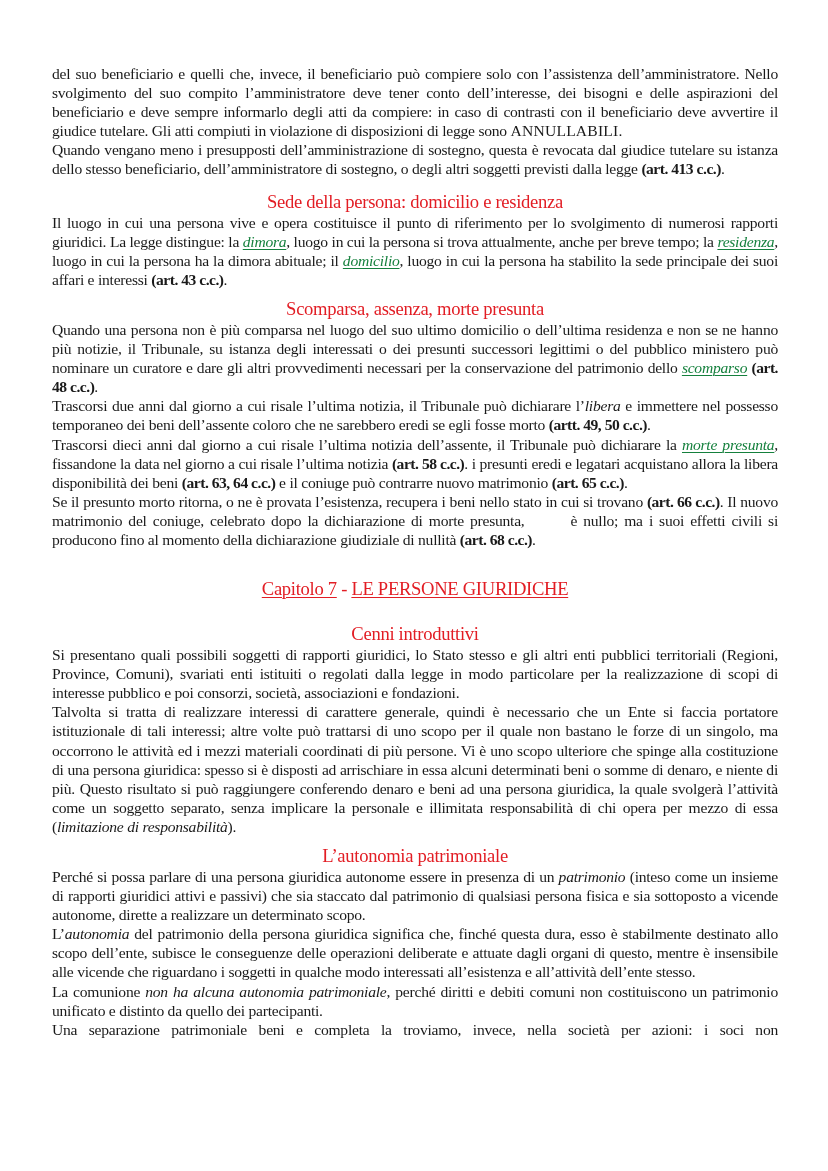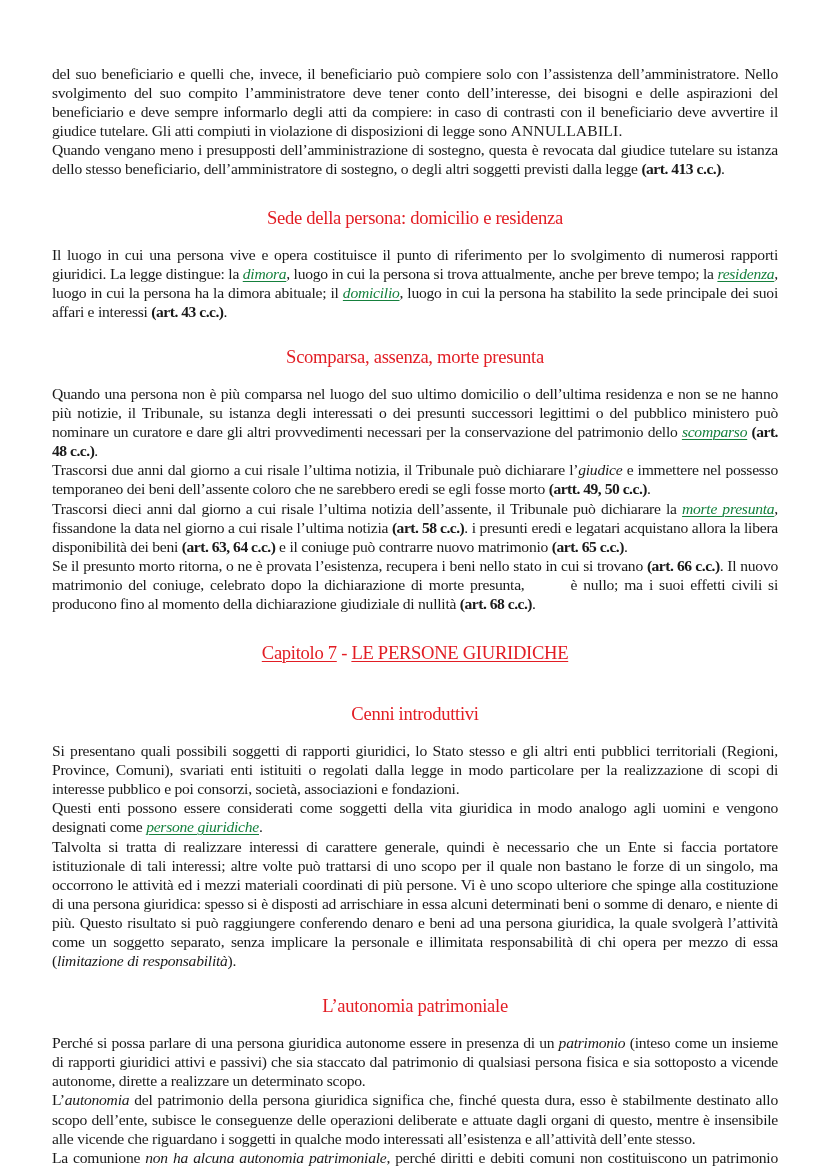--- a/index.html
+++ b/index.html
@@ -10,21 +10,21 @@
     top: 64px;
     width: 726px;
     font-family: "Liberation Serif", "DejaVu Serif", serif;
     font-size: 15.6px;
     line-height: 19.1px;
     color: #1a1a1a;
     letter-spacing: -0.25px;
   }
   p { margin: 0; text-align: justify; }
   h2 {
-    margin: 16px;
+    margin: 0;
     text-align: center;
     font-weight: normal;
     color: #e21d24;
     font-size: 18.6px;
     line-height: 22px;
     letter-spacing: -0.3px;
   }
   h1 {
     margin: 17px;
     text-align: center;
@@ -58,31 +58,30 @@
   <p><span>del suo beneficiario e quelli che, invece, il beneficiario può compiere solo con l’assistenza dell’amministratore. Nello svolgimento del suo compito l’amministratore deve tener conto dell’interesse, dei bisogni e delle aspirazioni del beneficiario e deve sempre informarlo degli atti da compiere: in caso di contrasti con il beneficiario deve avvertire il giudice tutelare. Gli atti compiuti in violazione di disposizioni di legge sono </span><span class="caps">ANNULLABILI</span><span>.</span></p>
   <p><span>Quando vengano meno i presupposti dell’amministrazione di sostegno, questa è revocata dal giudice tutelare su istanza dello stesso beneficiario, dell’amministratore di sostegno, o degli altri soggetti previsti dalla legge </span><span class="ref">(art. 413 c.c.)</span><span>.</span></p>
 
   <div class="gap-lg"></div>
   <h2>Sede della persona: domicilio e residenza</h2>
   <p><span>Il luogo in cui una persona vive e opera costituisce il punto di riferimento per lo svolgimento di numerosi rapporti giuridici. La legge distingue: la </span><span class="term">dimora</span><span>, luogo in cui la persona si trova attualmente, anche per breve tempo; la </span><span class="term">residenza</span><span>, luogo in cui la persona ha la dimora abituale; il </span><span class="term">domicilio</span><span>, luogo in cui la persona ha stabilito la sede principale dei suoi affari e interessi </span><span class="ref">(art. 43 c.c.)</span><span>.</span></p>
 
   <div class="gap-md"></div>
   <h2>Scomparsa, assenza, morte presunta</h2>
   <p><span>Quando una persona non è più comparsa nel luogo del suo ultimo domicilio o dell’ultima residenza e non se ne hanno più notizie, il Tribunale, su istanza degli interessati o dei presunti successori legittimi o del pubblico ministero può nominare un curatore e dare gli altri provvedimenti necessari per la conservazione del patrimonio dello </span><span class="term">scomparso</span><span> </span><span class="ref">(art. 48 c.c.)</span><span>.</span></p>
-  <p><span>Trascorsi due anni dal giorno a cui risale l’ultima notizia, il Tribunale può dichiarare l’</span><span class="em">giudice</span><span> e immettere nel possesso temporaneo dei beni dell’assente coloro che ne sarebbero eredi se egli fosse morto </span><span class="ref">(artt. 49, 50 c.c.)</span><span>.</span></p>
+  <p><span>Trascorsi due anni dal giorno a cui risale l’ultima notizia, il Tribunale può dichiarare l’</span><span class="em">libera</span><span> e immettere nel possesso temporaneo dei beni dell’assente coloro che ne sarebbero eredi se egli fosse morto </span><span class="ref">(artt. 49, 50 c.c.)</span><span>.</span></p>
   <p><span>Trascorsi dieci anni dal giorno a cui risale l’ultima notizia dell’assente, il Tribunale può dichiarare la </span><span class="term">morte presunta</span><span>, fissandone la data nel giorno a cui risale l’ultima notizia </span><span class="ref">(art. 58 c.c.)</span><span>. i presunti eredi e legatari acquistano allora la libera disponibilità dei beni </span><span class="ref">(art. 63, 64 c.c.)</span><span> e il coniuge può contrarre nuovo matrimonio </span><span class="ref">(art. 65 c.c.)</span><span>.</span></p>
   <p><span>Se il presunto morto ritorna, o ne è provata l’esistenza, recupera i beni nello stato in cui si trovano </span><span class="ref">(art. 66 c.c.)</span><span>. Il nuovo matrimonio del coniuge, celebrato dopo la dichiarazione di morte presunta,</span><span class="spacer"></span><span>è nullo; ma i suoi effetti civili si producono fino al momento della dichiarazione giudiziale di nullità </span><span class="ref">(art. 68 c.c.)</span><span>.</span></p>
 
   <div class="gap-lg"></div>
   <h1><span class="u">Capitolo 7</span><span> - </span><span class="u">LE PERSONE GIURIDICHE</span></h1>
 
   <div class="gap-sm"></div>
   <h2>Cenni introduttivi</h2>
   <p><span>Si presentano quali possibili soggetti di rapporti giuridici, lo Stato stesso e gli altri enti pubblici territoriali (Regioni, Province, Comuni), svariati enti istituiti o regolati dalla legge in modo particolare per la realizzazione di scopi di interesse pubblico e poi consorzi, società, associazioni e fondazioni.</span></p>
-  <p><span>Questi enti possono essere considerati come soggetti della vita giuridica in modo analogo agli uomini e vengono designati come </span><span class="term">persone giuridiche</span><span>.</span></p>
   <p><span>Talvolta si tratta di realizzare interessi di carattere generale, quindi è necessario che un Ente si faccia portatore istituzionale di tali interessi; altre volte può trattarsi di uno scopo per il quale non bastano le forze di un singolo, ma occorrono le attività ed i mezzi materiali coordinati di più persone. Vi è uno scopo ulteriore che spinge alla costituzione di una persona giuridica: spesso si è disposti ad arrischiare in essa alcuni determinati beni o somme di denaro, e niente di più. Questo risultato si può raggiungere conferendo denaro e beni ad una persona giuridica, la quale svolgerà l’attività come un soggetto separato, senza implicare la personale e illimitata responsabilità di chi opera per mezzo di essa (</span><span class="em">limitazione di responsabilità</span><span>).</span></p>
 
   <div class="gap-md"></div>
   <h2>L’autonomia patrimoniale</h2>
   <p><span>Perché si possa parlare di una persona giuridica autonome essere in presenza di un </span><span class="em">patrimonio</span><span> (inteso come un insieme di rapporti giuridici attivi e passivi) che sia staccato dal patrimonio di qualsiasi persona fisica e sia sottoposto a vicende autonome, dirette a realizzare un determinato scopo.</span></p>
   <p><span>L’</span><span class="em">autonomia</span><span> del patrimonio della persona giuridica significa che, finché questa dura, esso è stabilmente destinato allo scopo dell’ente, subisce le conseguenze delle operazioni deliberate e attuate dagli organi di questo, mentre è insensibile alle vicende che riguardano i soggetti in qualche modo interessati all’esistenza e all’attività dell’ente stesso.</span></p>
   <p><span>La comunione </span><span class="em">non ha alcuna autonomia patrimoniale</span><span>, perché diritti e debiti comuni non costituiscono un patrimonio unificato e distinto da quello dei partecipanti.</span></p>
   <p style="text-align-last: justify;"><span>Una separazione patrimoniale beni e completa la troviamo, invece, nella società per azioni: i soci non</span></p>
 
 </div>

